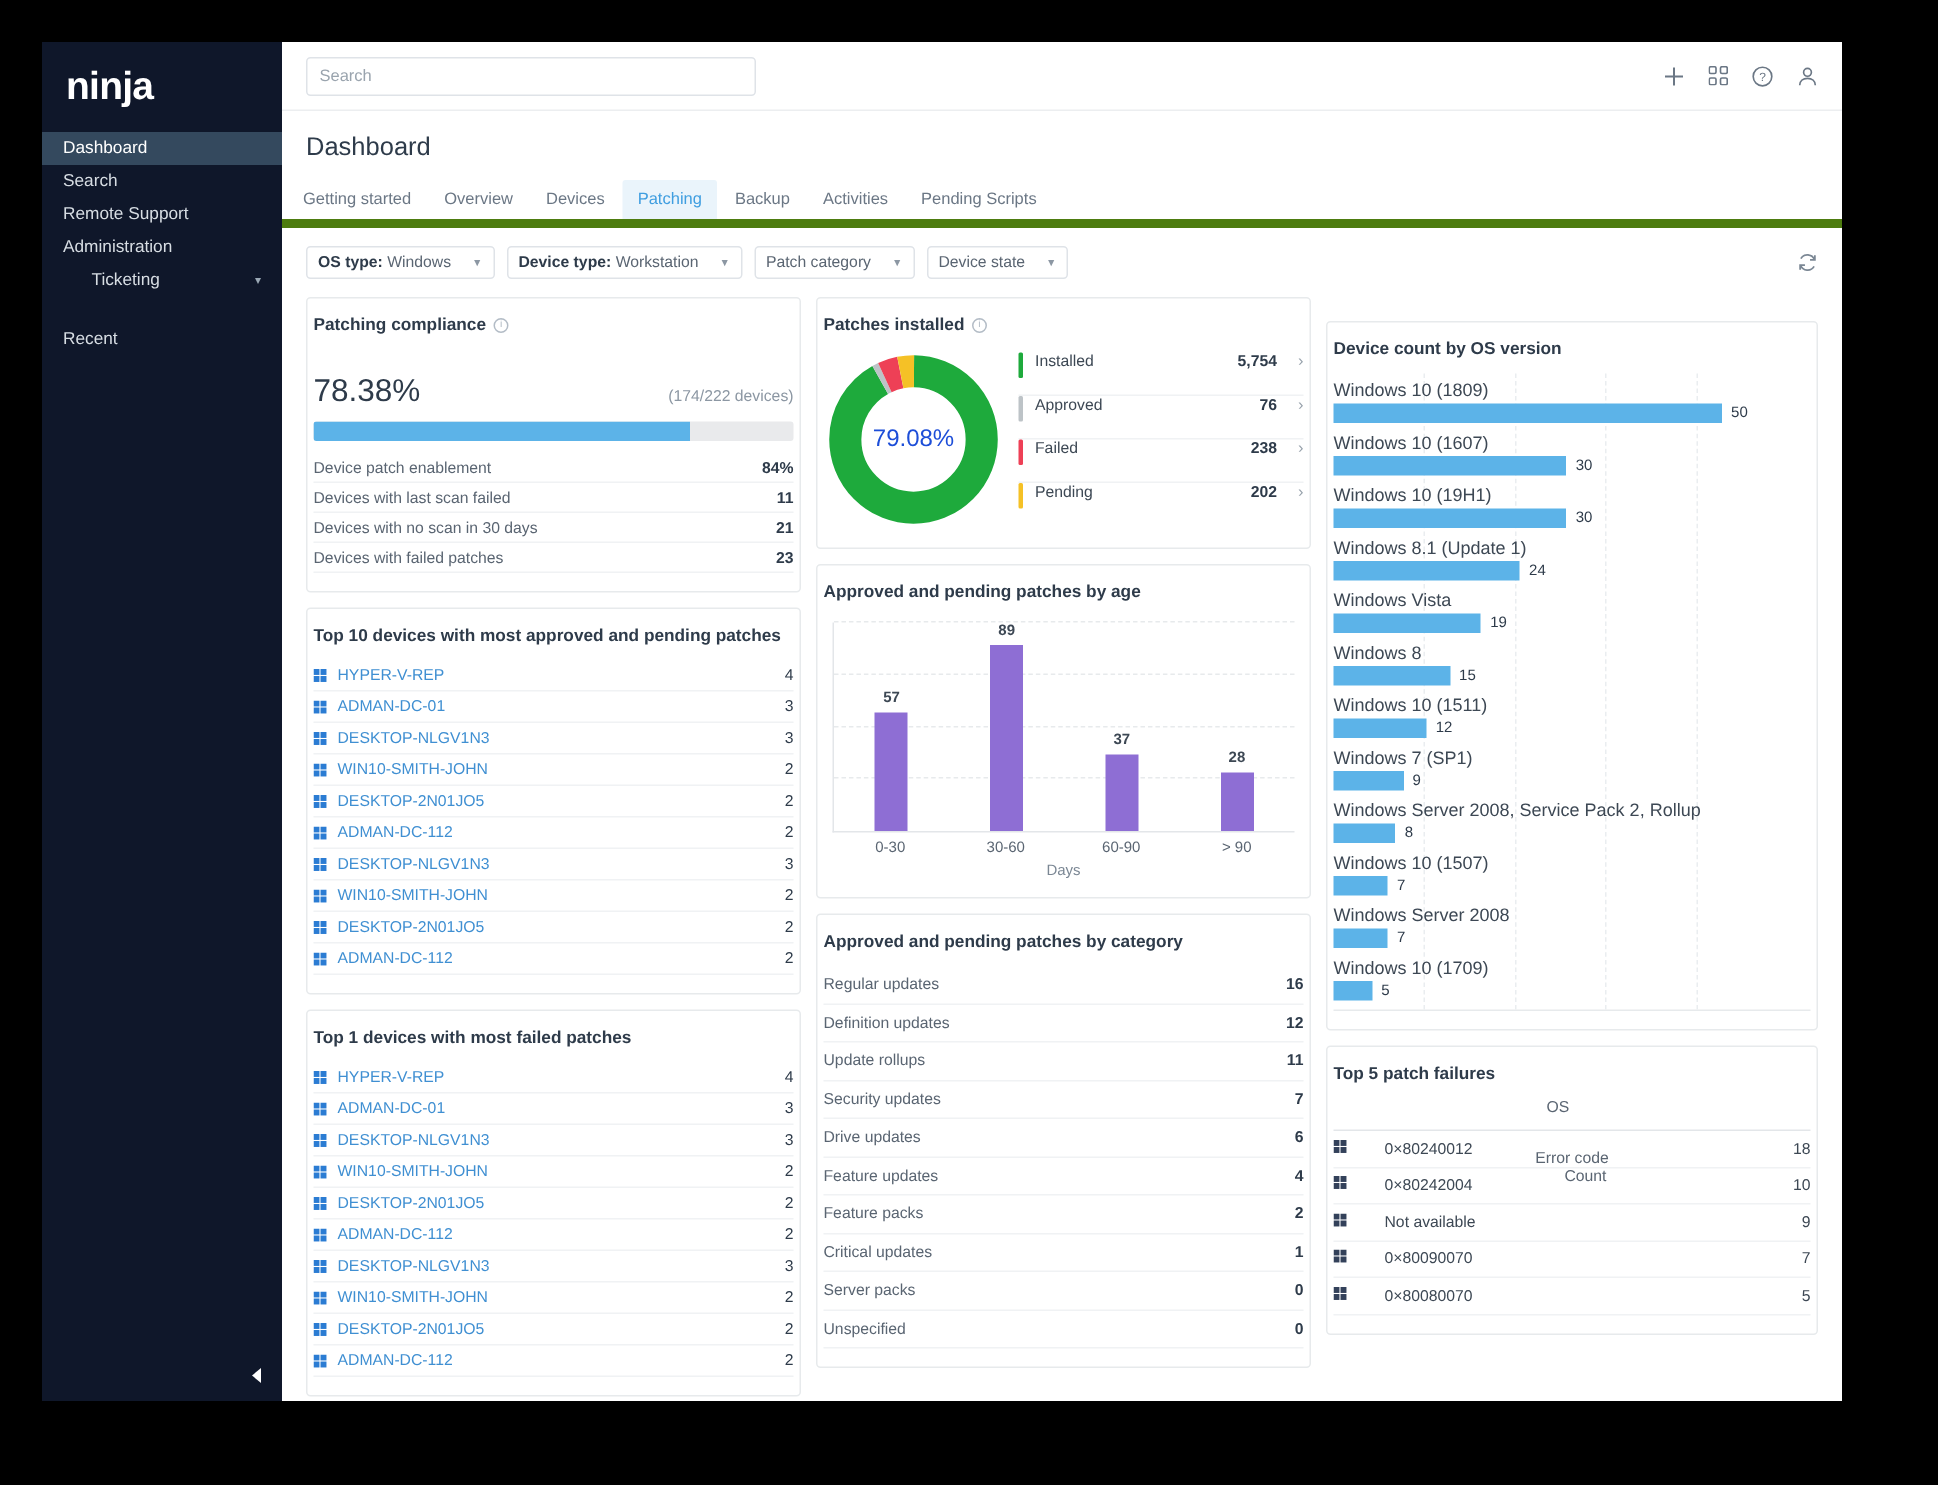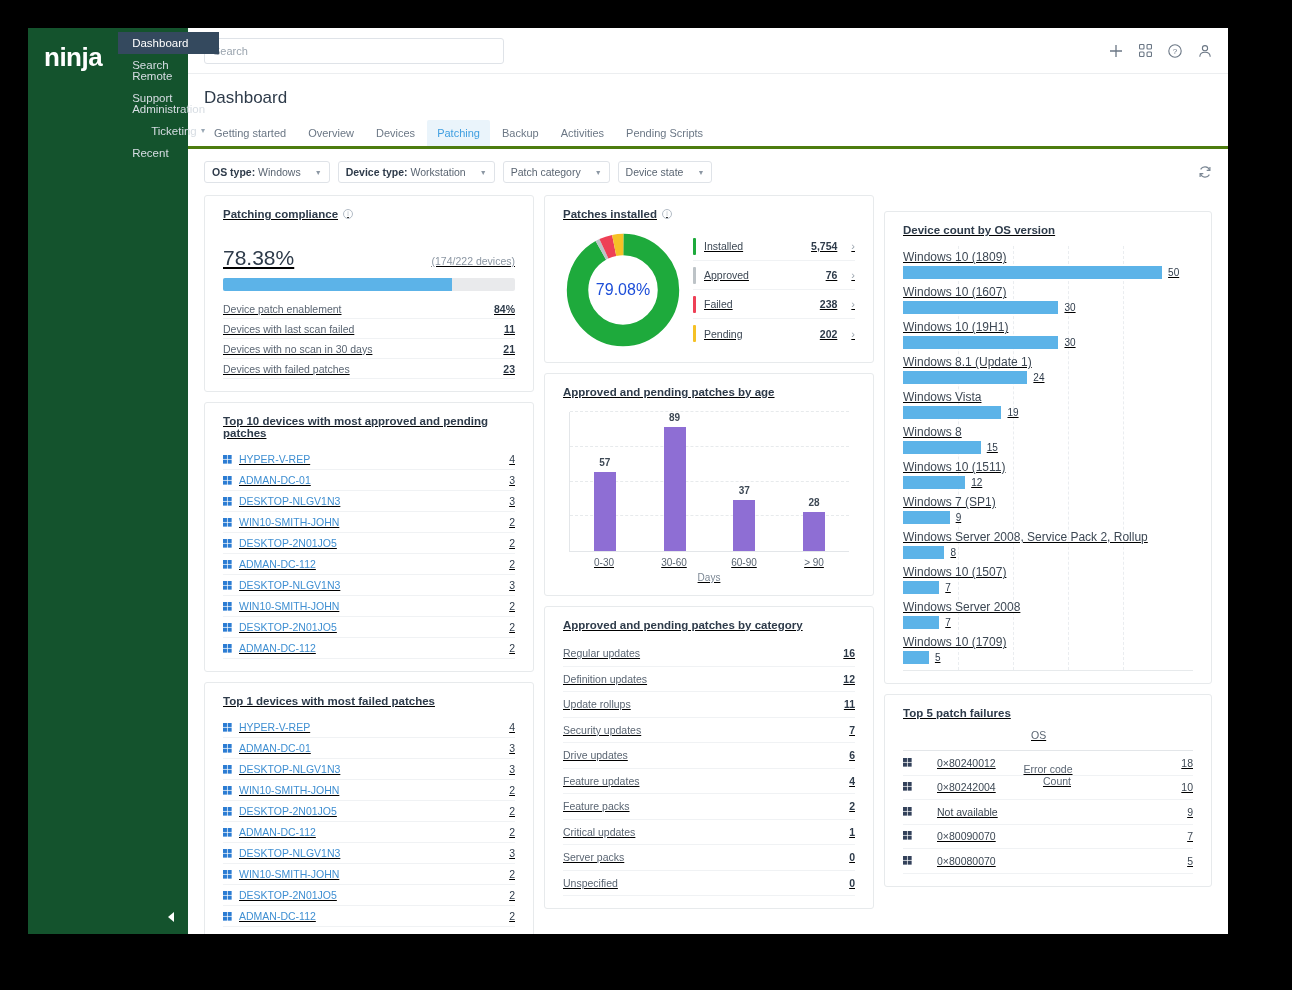--- a/index.html
+++ b/index.html
@@ -13,23 +13,23 @@
     position: absolute; left: 28px; top: 28px;
     width: 1200px; height: 906px;
     display: flex;
     background: #ffffff;
     overflow: hidden;
   }
 
   
   .sidebar {
     width: 160px; flex: 0 0 160px;
-    background: #14532d;
+    background: #0f172a;
     position: relative;
-    display: flex; flex-direction: row;
+    display: flex; flex-direction: column;
   }
   .logo {
     padding: 16px 16px 14px 16px;
     color: #ffffff;
     font-size: 26px; font-weight: bold;
     letter-spacing: -0.5px;
     line-height: 1;
   }
   .nav { margin-top: 4px; }
   .nav-item {
@@ -84,23 +84,23 @@
     margin-left: auto; display: flex; align-items: center; gap: 16px;
     color: #6b7785;
   }
   .ticon { cursor: pointer; display: flex; align-items: center; }
 
   .page-head { padding: 14px 16px 0 16px; }
   .page-title { font-size: 17px; color: #2e3b4a; font-weight: normal; }
 
   .tabs {
     display: flex; align-items: flex-start; gap: 2px;
-    padding: 0 16px;
+    padding: 0 4px;
     margin-top: 12px;
-    border-bottom: 3px solid #4d7c0f;
+    border-bottom: 6px solid #4d7c0f;
   }
   .tab {
     font-size: 11px; color: #6b7785;
     padding: 7px 10px 7px 10px;
     cursor: pointer; border-radius: 2px 2px 0 0;
     white-space: nowrap;
   }
   .tab.active { color: #3f9ee0; background: #eaf4fb; }
 
   .filters {
@@ -124,21 +124,21 @@
     display: flex; gap: 10px;
     background: #ffffff;
   }
   .col { display: flex; flex-direction: column; gap: 10px; }
   .col-a { width: 330px; flex: 0 0 330px; }
   .col-b { width: 330px; flex: 0 0 330px; }
   .col-c { flex: 1; min-width: 0; }
 
   .card {
     border: 1px solid #e7eaec; border-radius: 3px;
-    background: #ffffff; padding: 12px 18px; text-decoration: underline;
+    background: #ffffff; padding: 12px 4px;
   }
   .card-title {
     font-size: 11.5px; font-weight: bold; color: #2e3b4a;
     display: flex; align-items: center; gap: 5px;
     margin-bottom: 10px;
   }
   .info-i {
     width: 10px; height: 10px; border-radius: 50%;
     border: 1px solid #b3bcc6; color: #b3bcc6;
     font-size: 7px; line-height: 8px; text-align: center;
@@ -162,21 +162,21 @@
   
   .donut-wrap { display: flex; align-items: center; gap: 10px; }
   .donut { position: relative; width: 120px; height: 120px; flex: 0 0 120px; }
   .donut-center {
     position: absolute; inset: 0; display: flex;
     align-items: center; justify-content: center;
     font-size: 16px; color: #1d4ed8;
   }
   .legend { flex: 1; min-width: 0; }
   .leg-row {
-    display: flex; align-items: center; height: 29px;
+    display: flex; height: 29px;
     border-bottom: 1px solid #f0f2f4; font-size: 10.5px; cursor: pointer;
   }
   .leg-row:last-child { border-bottom: none; }
   .swatch { width: 3px; height: 17px; border-radius: 1px; margin-right: 8px; }
   .leg-label { color: #3d4854; }
   .leg-val { margin-left: auto; color: #2e3b4a; font-weight: bold; margin-right: 14px; }
   .leg-arrow { color: #97a1ab; font-size: 11px; }
 
   
   .dev-row {
@@ -245,21 +245,21 @@
         </div>
         <div class="nav-item" style="height: 22px; margin-bottom: 0px;">
           <span>Search</span>
         </div>
         <div class="nav-item" style="height: 22px; margin-bottom: 0px;">
           <span>Remote Support</span>
         </div>
         <div class="nav-item" style="height: 22px; margin-bottom: 0px;">
           <span>Administration</span>
         </div>
-        <div class="nav-item" style="height: 22px; margin-bottom: 0px; padding-left: 33px;">
+        <div class="nav-item" style="height: 22px; margin-bottom: 17px; padding-left: 33px;">
           <span>Ticketing</span>
           <span class="nav-chev">▾</span>
         </div>
         <div class="nav-item" style="height: 22px; margin-bottom: 0px;">
           <span>Recent</span>
         </div>
       </div>
     <div class="collapse-btn">
       <span class="tri-left"></span>
     </div>

